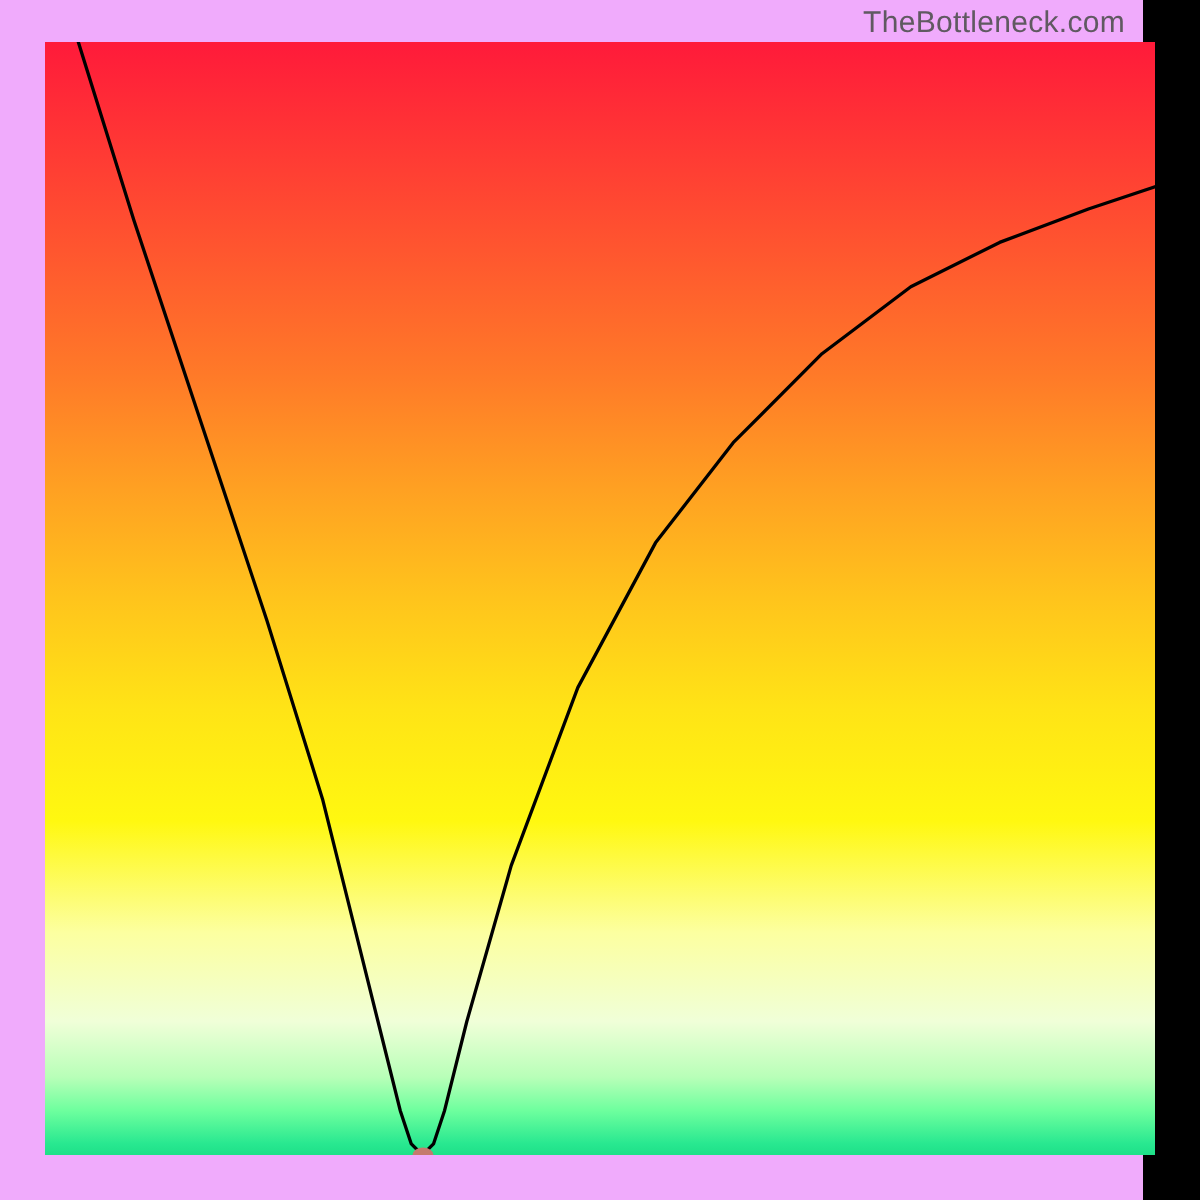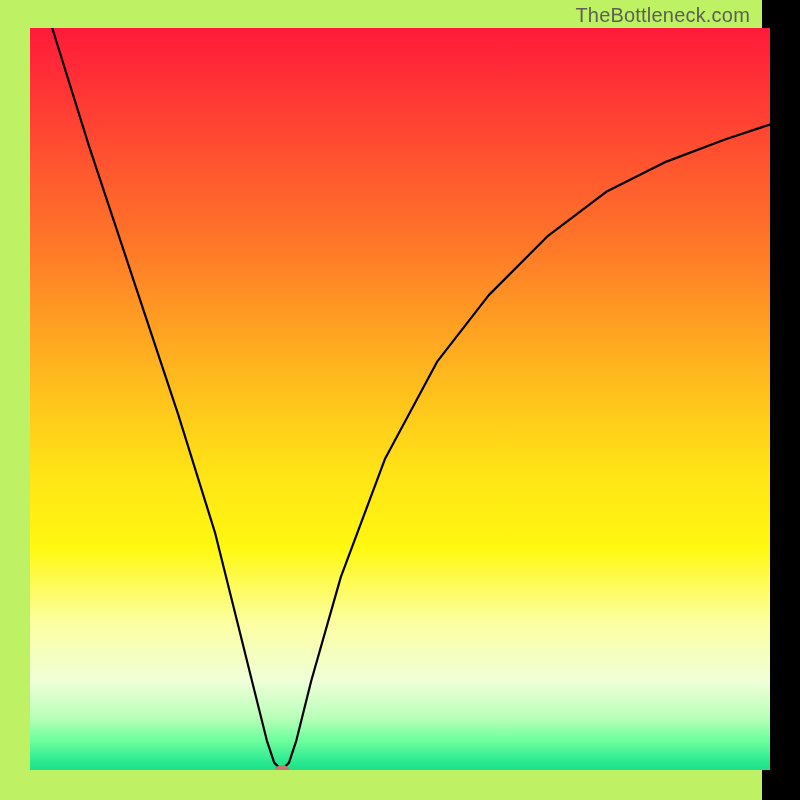--- a/index.html
+++ b/index.html
@@ -6,21 +6,21 @@
   body {
     width: 800px;
     height: 800px;
     background: #000;
     position: relative;
     font-family: Arial, sans-serif;
   }
   .outer {
     width: 762px;
     height: 800px;
-    background: #bef264;
+    background: #f0abfc;
     position: relative;
   }
   .plot-area {
     position: absolute;
     left: 30px;
     top: 28px;
     width: 740px;
     height: 742px;
     overflow: hidden;
   }

